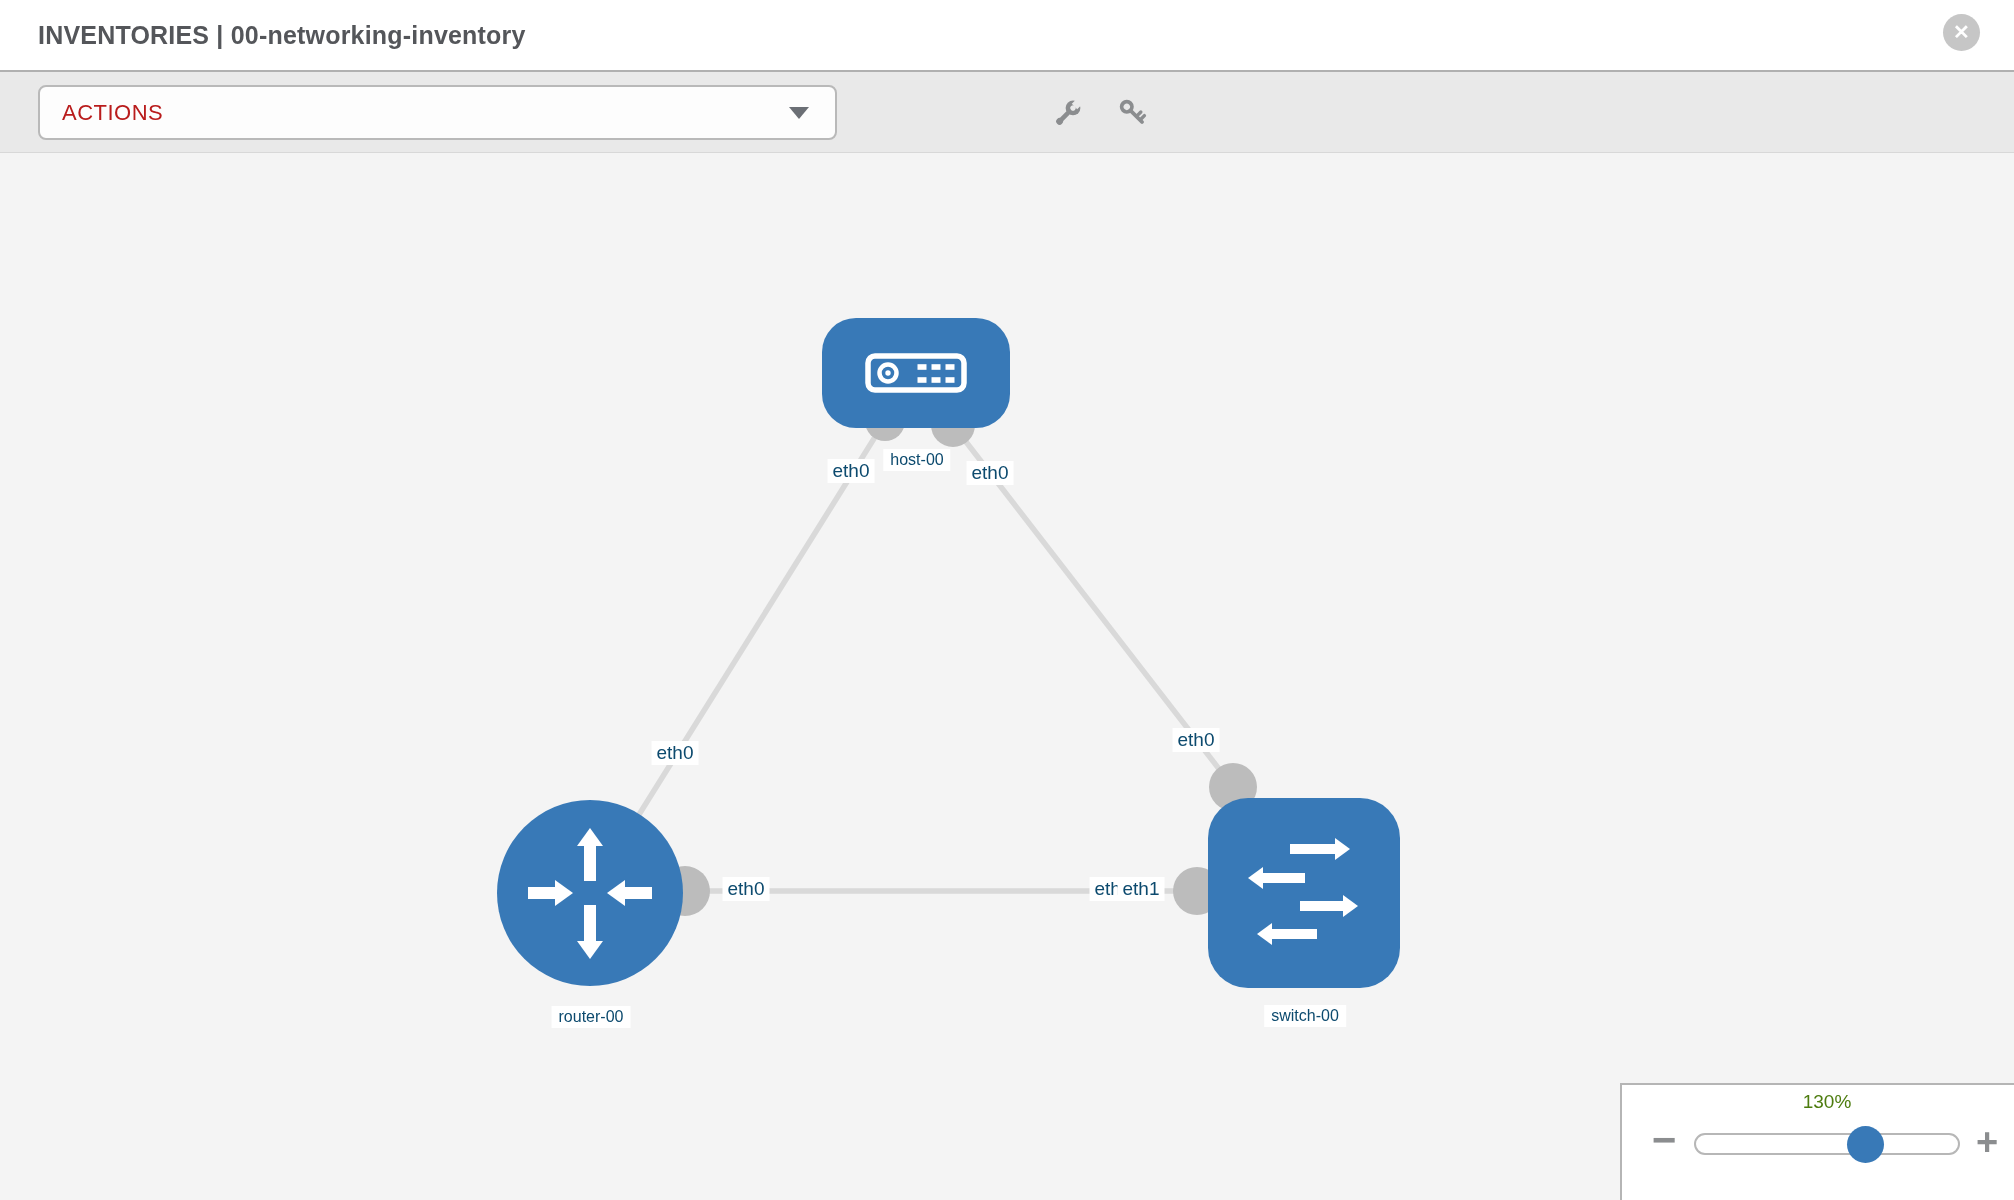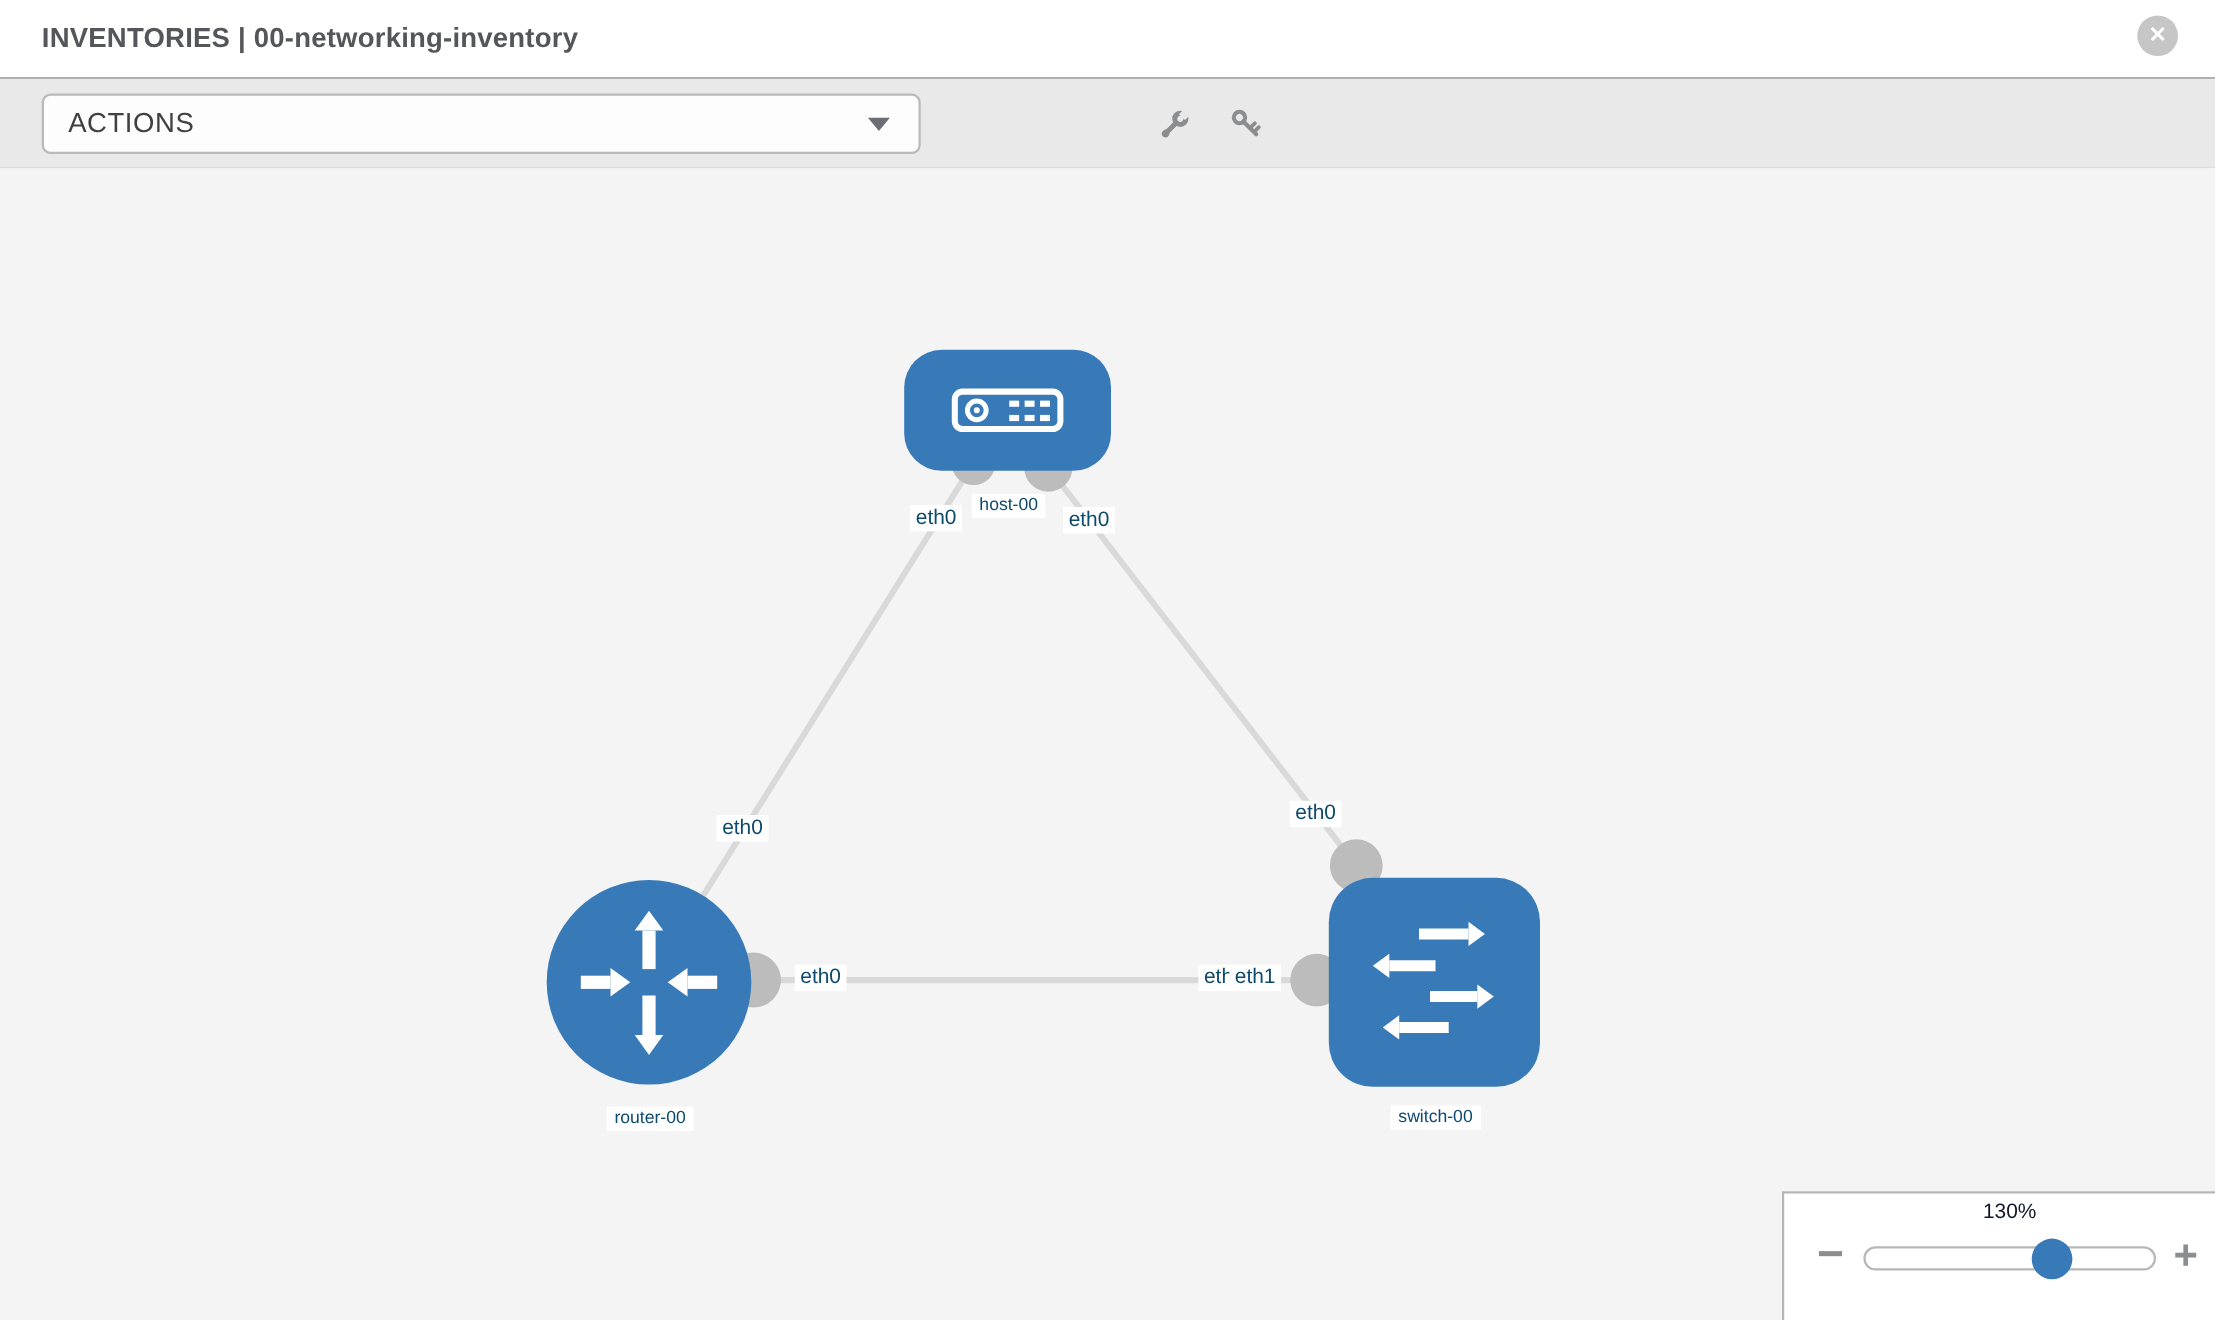--- a/index.html
+++ b/index.html
@@ -15,21 +15,21 @@
                border:none; border-radius:50%; background:#c6c6c6; cursor:pointer;
                color:#fff; font-size:20px; font-weight:bold; line-height:37px;
                text-align:center; padding:0; }
 
   
   .toolbar { position:absolute; left:0; top:72px; width:2014px; height:81px;
              background:#e9e9e9; border-bottom:1px solid #d8d8d8; }
   .dd { position:absolute; top:13px; height:55px; background:#fdfdfd;
         border:2px solid #b9b9b9; border-radius:8px; cursor:pointer; }
   .dd .dd-label { position:absolute; left:22px; top:0; height:65px; line-height:51px;
-                  font-size:25px; color:#404040; letter-spacing:.5px; }
+                  font-size:22px; color:#b91c1c; letter-spacing:.5px; }
   .caret { position:absolute; top:20px; width:0; height:0;
            border-left:10px solid transparent; border-right:10px solid transparent;
            border-top:12px solid #6b6f75; }
   .actions-dd { left:38px; width:799px; }
   .actions-dd .caret { right:26px; }
   .search-dd { left:1183px; width:794px; }
   .search-dd .caret { right:19px; }
   .tool-icon-btn { position:absolute; top:24px; width:34px; height:34px; border:none;
                    background:transparent; cursor:pointer; padding:0; }
   .wrench-btn { left:1051px; } .key-btn { left:1116px; }
@@ -41,21 +41,21 @@
   .canvas svg.topo { position:absolute; left:0; top:0; }
   .topo-label { position:absolute; background:#ffffff; color:#0c4a6e;
                 white-space:nowrap; transform:translate(-50%,-50%); }
   .topo-label.node  { font-size:16px; padding:2px 7px; }
   .topo-label.iface { font-size:19px; padding:1px 5px; }
 
   
   .zoom-panel { position:absolute; left:1620px; top:930px; width:500px; height:300px;
                 background:#fff; border:2px solid #b5b5b5; }
   .zoom-value { position:absolute; left:72px; top:6px; width:266px; text-align:center;
-                font-size:19px; color:#0f172a; }
+                font-size:19px; color:#4d7c0f; }
   .zoom-minus, .zoom-plus { position:absolute; width:32px; text-align:center;
                 background:none; border:none; cursor:pointer;
                 color:#8b8d8f; font-weight:bold; padding:0; }
   .zoom-minus { left:26px; top:34px; font-size:42px; line-height:42px; }
   .zoom-plus  { left:349px; top:38px; font-size:38px; line-height:38px; }
   .zoom-track { position:absolute; left:72px; top:48px; width:266px; height:22px;
                 background:#fff; border:2px solid #b7b7b7; border-radius:12px; cursor:pointer; }
   .zoom-thumb { position:absolute; top:41px; width:37px; height:37px; border-radius:50%;
                 background:#3879b7; cursor:grab; }
 </style>

